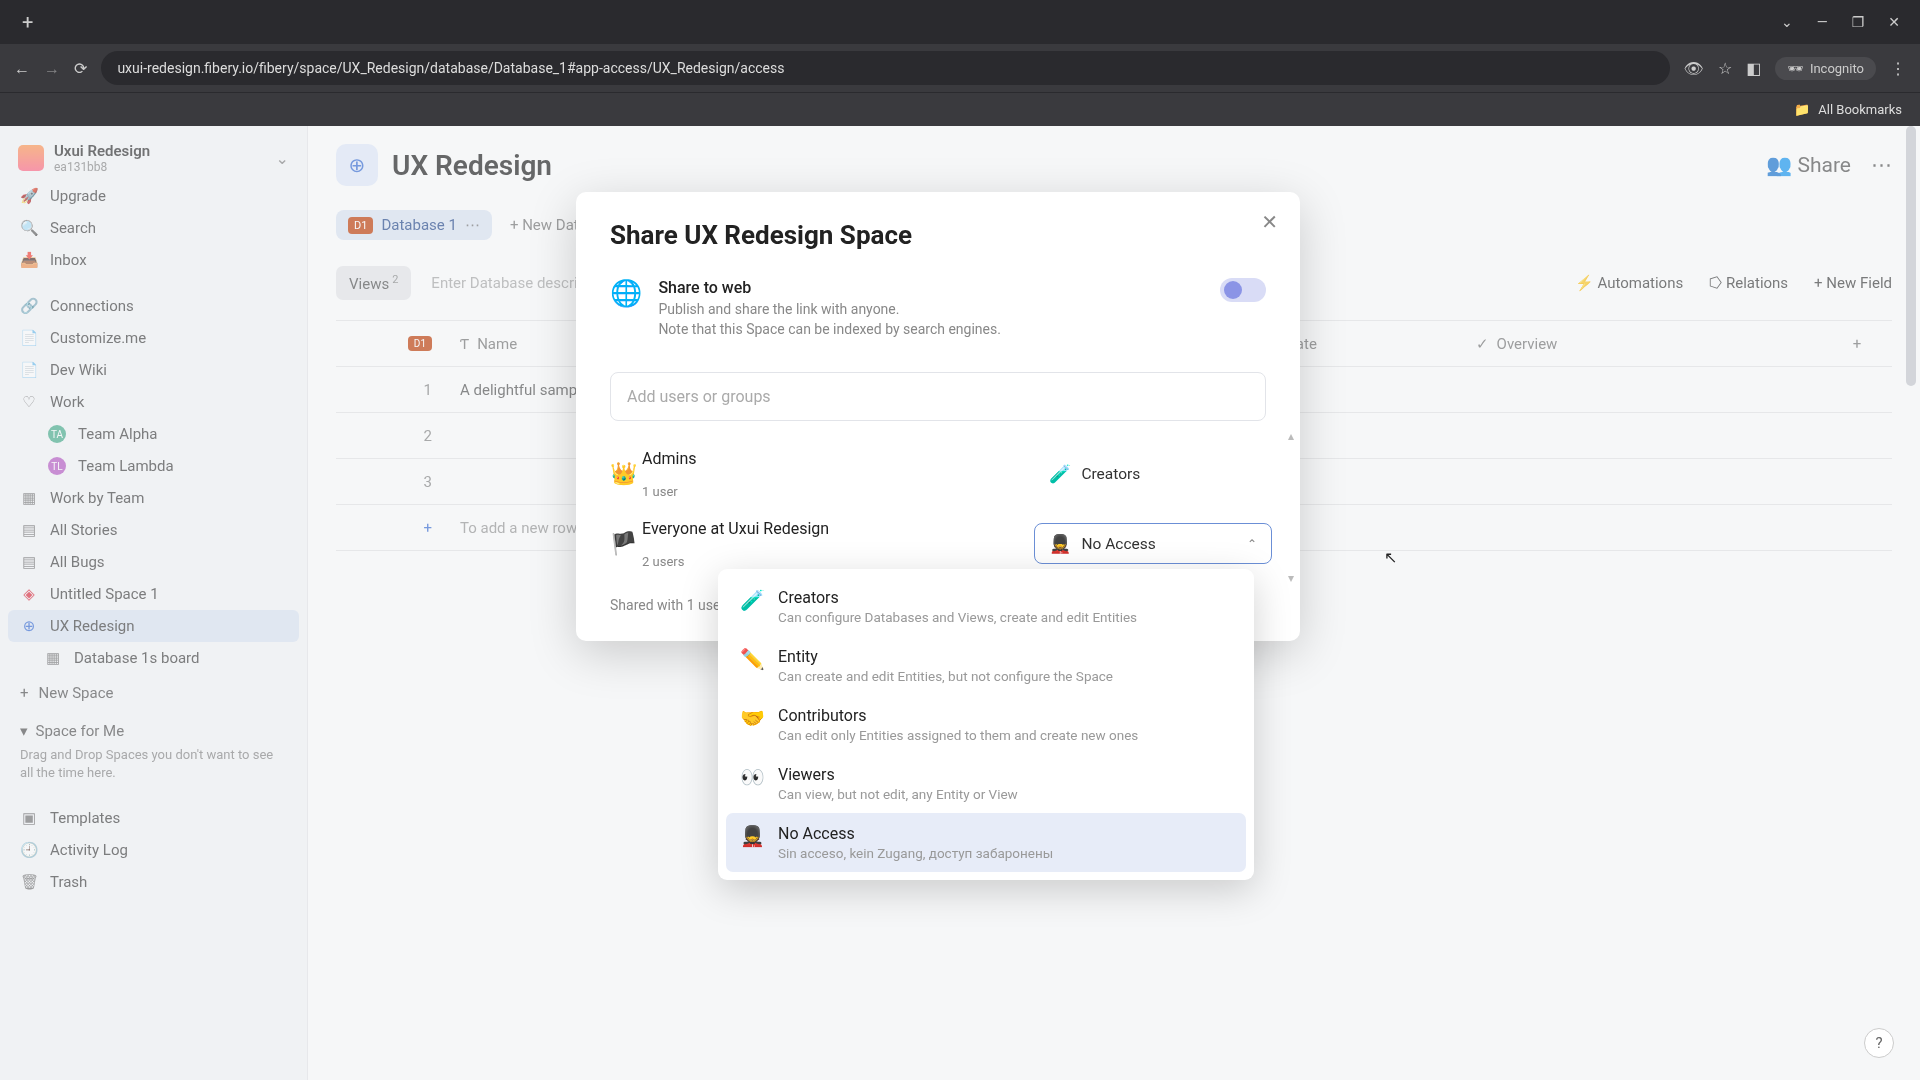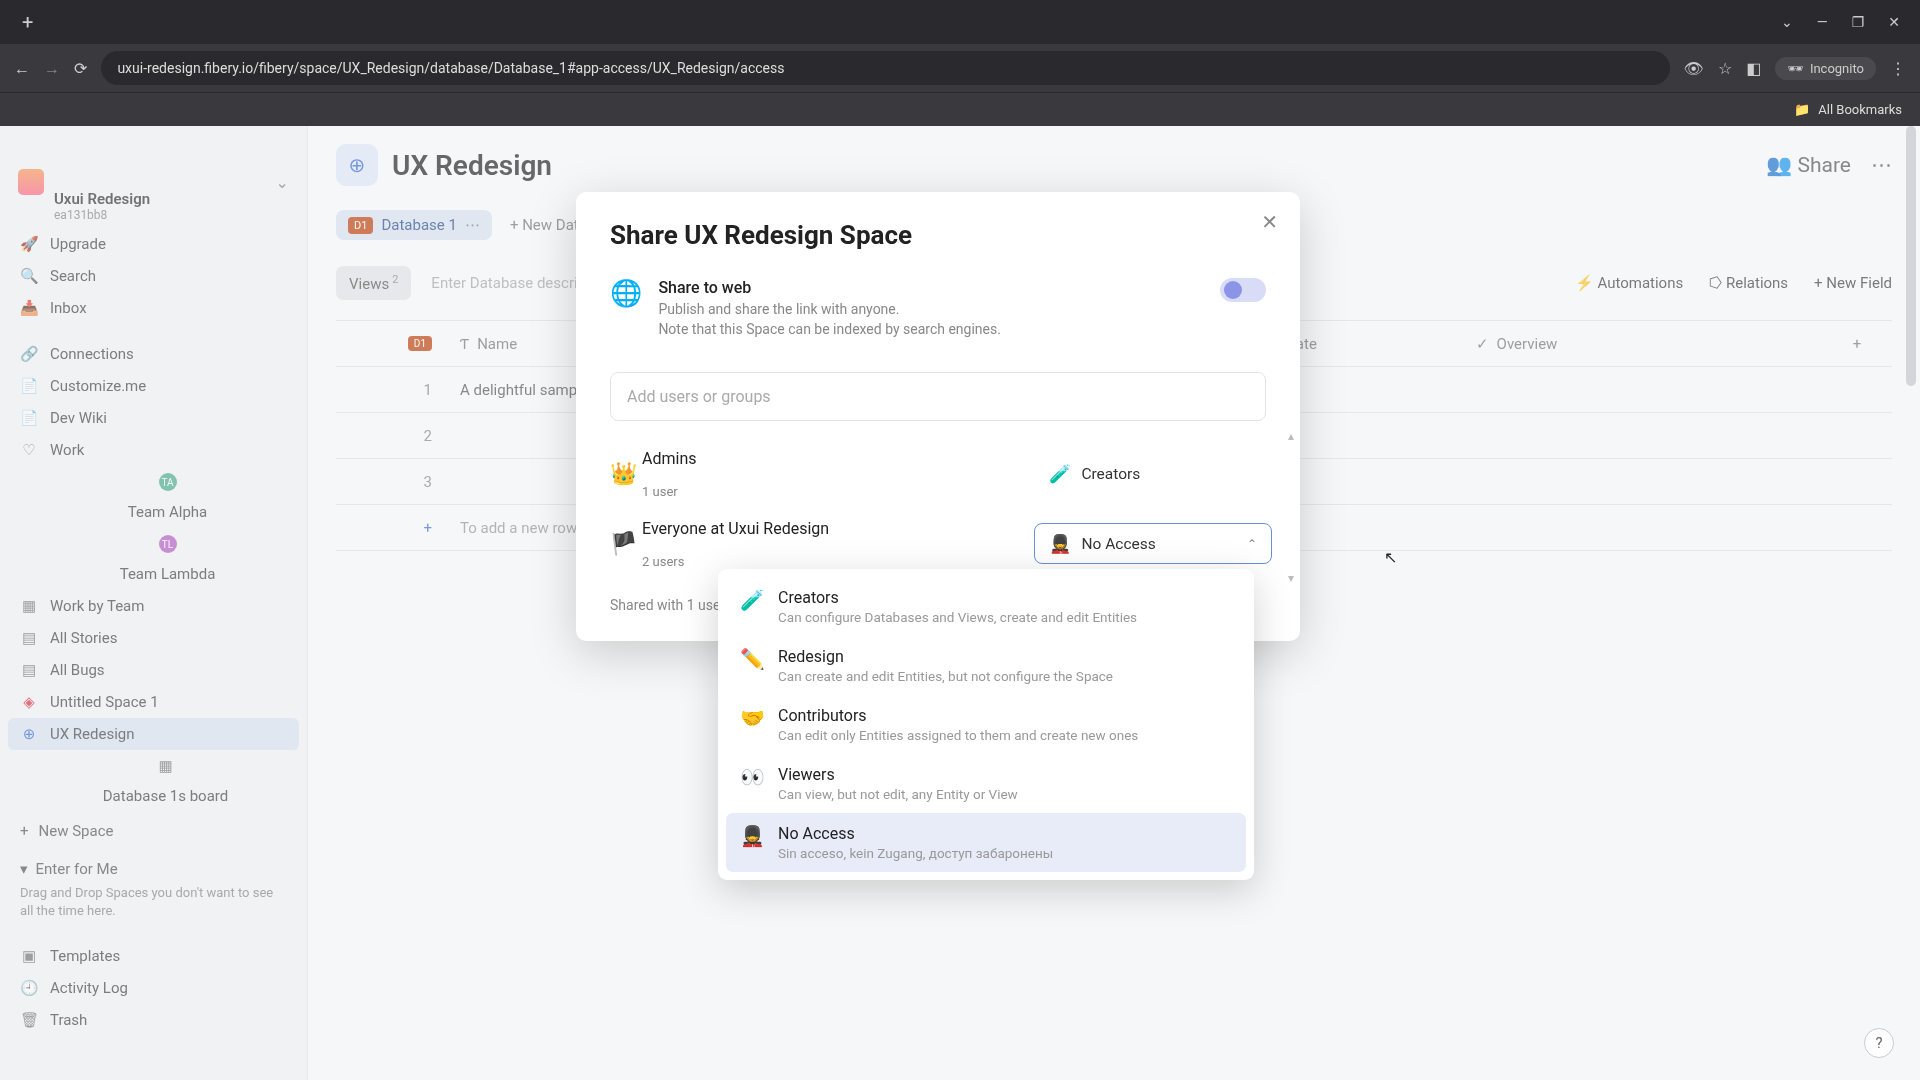--- a/index.html
+++ b/index.html
@@ -24,28 +24,28 @@
 .bookmarks { height:34px; background:#3a3a3e; display:flex; align-items:center; justify-content:flex-end; padding:0 18px; color:#ddd; font-size:13px; gap:8px; border-top:1px solid #2a2a2e; }
 .bookmarks .folder { color:#f4c542; }
 
 
 .app { position:relative; background:#fff; height:954px; display:flex; }
 
 
 .sidebar { width:308px; background:#f6f7f9; border-right:1px solid #e8e9ec; display:flex; flex-direction:column; padding:10px 0; overflow-y:auto; }
 .ws-head { display:flex; align-items:center; padding:6px 18px; gap:10px; cursor:pointer; }
 .ws-avatar { width:26px; height:26px; border-radius:5px; background:linear-gradient(#ff9a56,#ff6a88); }
-.ws-name { font-weight:600; font-size:15px; color:#333;margin-top:48px; }
+.ws-name { font-weight:600; font-size:15px; color:#333; }
 .ws-sub { font-size:12px; color:#888; }
 .ws-chev { margin-left:auto; color:#888; }
 .sb-item { display:flex; align-items:center; gap:12px; padding:7px 20px; color:#444; font-size:15px; cursor:pointer; }
 .sb-item.active { background:#dde6f5; border-radius:6px; margin:0 8px; padding-left:12px; }
 .sb-item .icon { width:18px; text-align:center; color:#777; }
 .sb-section { margin-top:14px; }
-.sb-child { padding-left:48px;flex-direction:column; }
+.sb-child { padding-left:48px; }
 .team-dot { width:18px; height:18px; border-radius:50%; font-size:10px; color:#fff; display:flex; align-items:center; justify-content:center; }
 .sb-newspace { display:flex; align-items:center; gap:10px; padding:10px 20px; color:#555; font-size:15px; cursor:pointer; }
 .sb-hidden { padding:10px 20px; }
 .sb-hidden-title { display:flex; align-items:center; gap:8px; color:#555; font-size:15px; cursor:pointer; }
 .sb-hidden-desc { color:#888; font-size:13px; margin-top:6px; line-height:1.4; }
 .sb-bottom { margin-top:10px; }
 
 
 .main { flex:1; padding:18px 28px; position:relative; overflow:hidden; pointer-events:none; }
 .page-head { display:flex; align-items:center; gap:14px; }
@@ -225,21 +225,21 @@
     </div>
 
     <div class="sb-newspace">
         <span>+</span>
         <span>New Space</span>
       </div>
 
     <div class="sb-hidden">
       <div class="sb-hidden-title">
           <span>▾</span>
-          <span>Enter for Me</span>
+          <span>Space for Me</span>
         </div>
       <div class="sb-hidden-desc">Drag and Drop Spaces you don't want to see all the time here.</div>
     </div>
 
     <div class="sb-bottom">
       <div class="sb-item">
           <span class="icon">▣</span>
           <span>Templates</span>
         </div>
       <div class="sb-item">
@@ -385,21 +385,21 @@
           <div class="dd-item">
             <div class="emoji">🧪</div>
             <div>
                 <div class="t">Creators</div>
                 <div class="d">Can configure Databases and Views, create and edit Entities</div>
               </div>
           </div>
           <div class="dd-item">
             <div class="emoji">✏️</div>
             <div>
-                <div class="t">Redesign</div>
+                <div class="t">Entity</div>
                 <div class="d">Can create and edit Entities, but not configure the Space</div>
               </div>
           </div>
           <div class="dd-item">
             <div class="emoji">🤝</div>
             <div>
                 <div class="t">Contributors</div>
                 <div class="d">Can edit only Entities assigned to them and create new ones</div>
               </div>
           </div>

